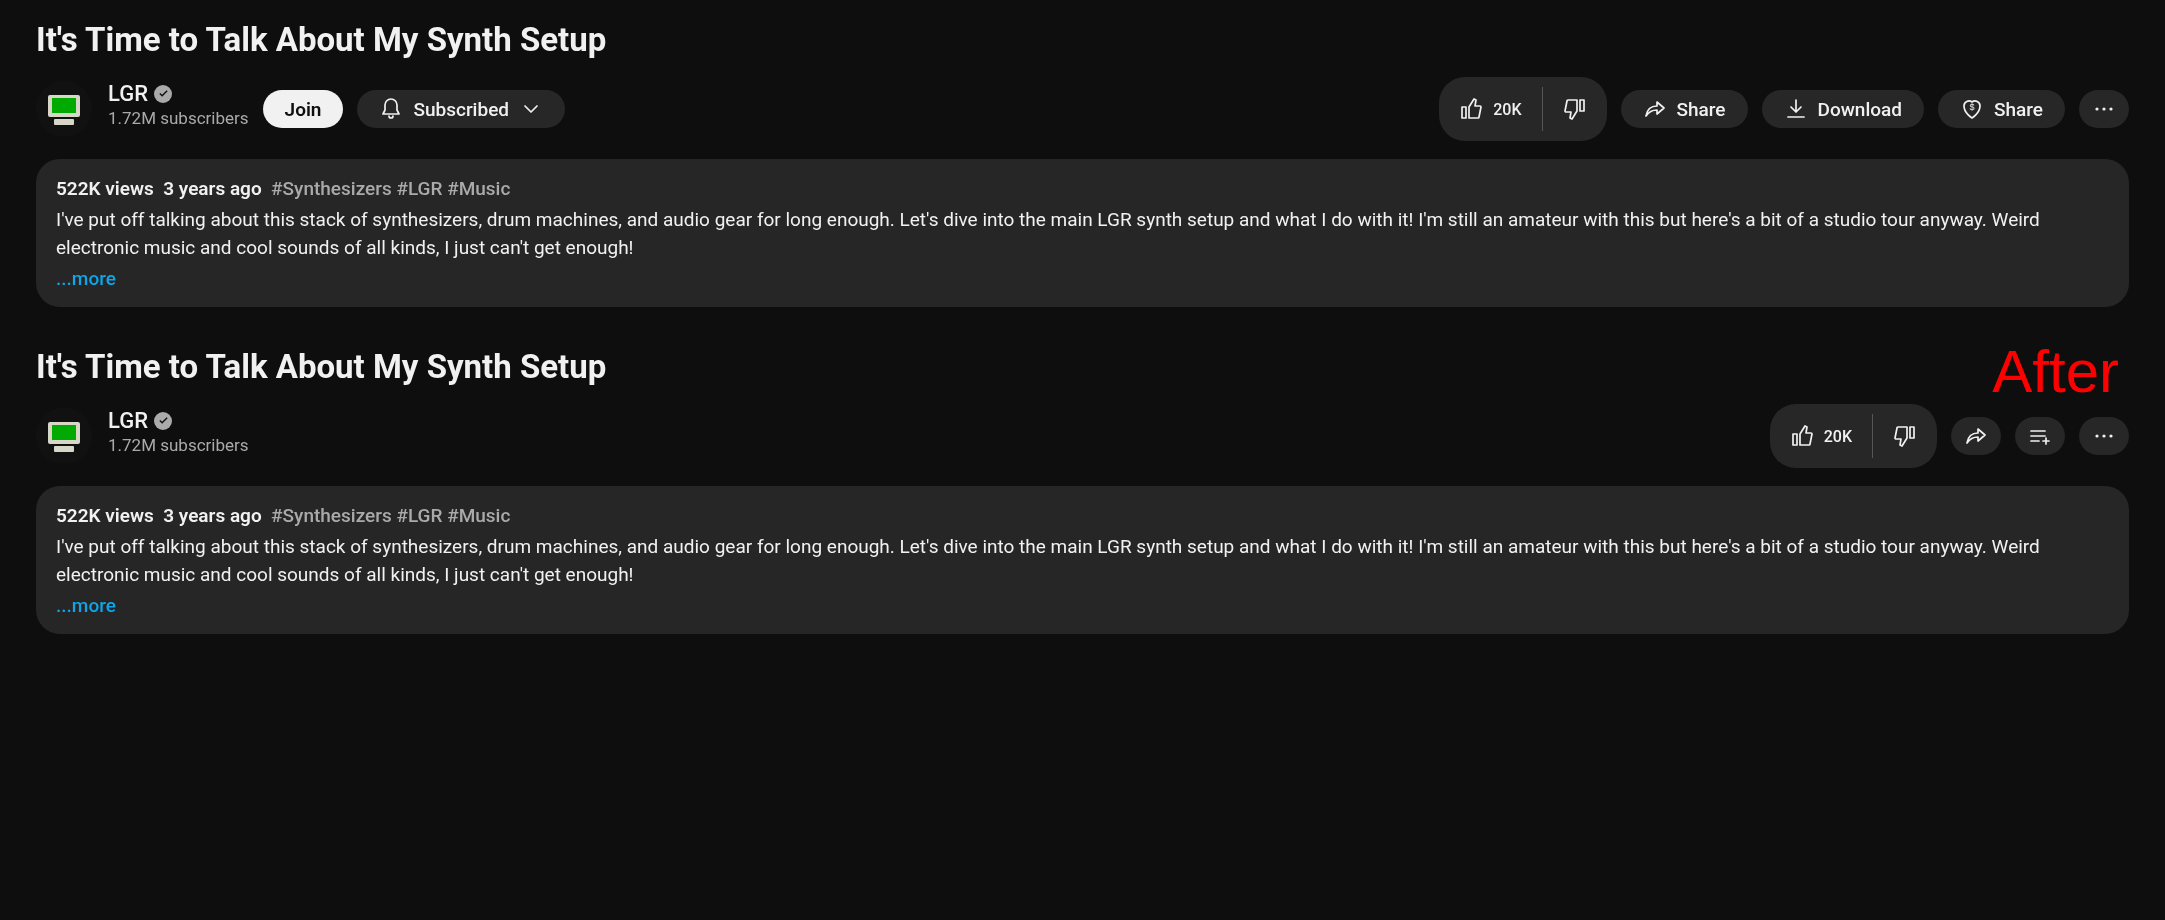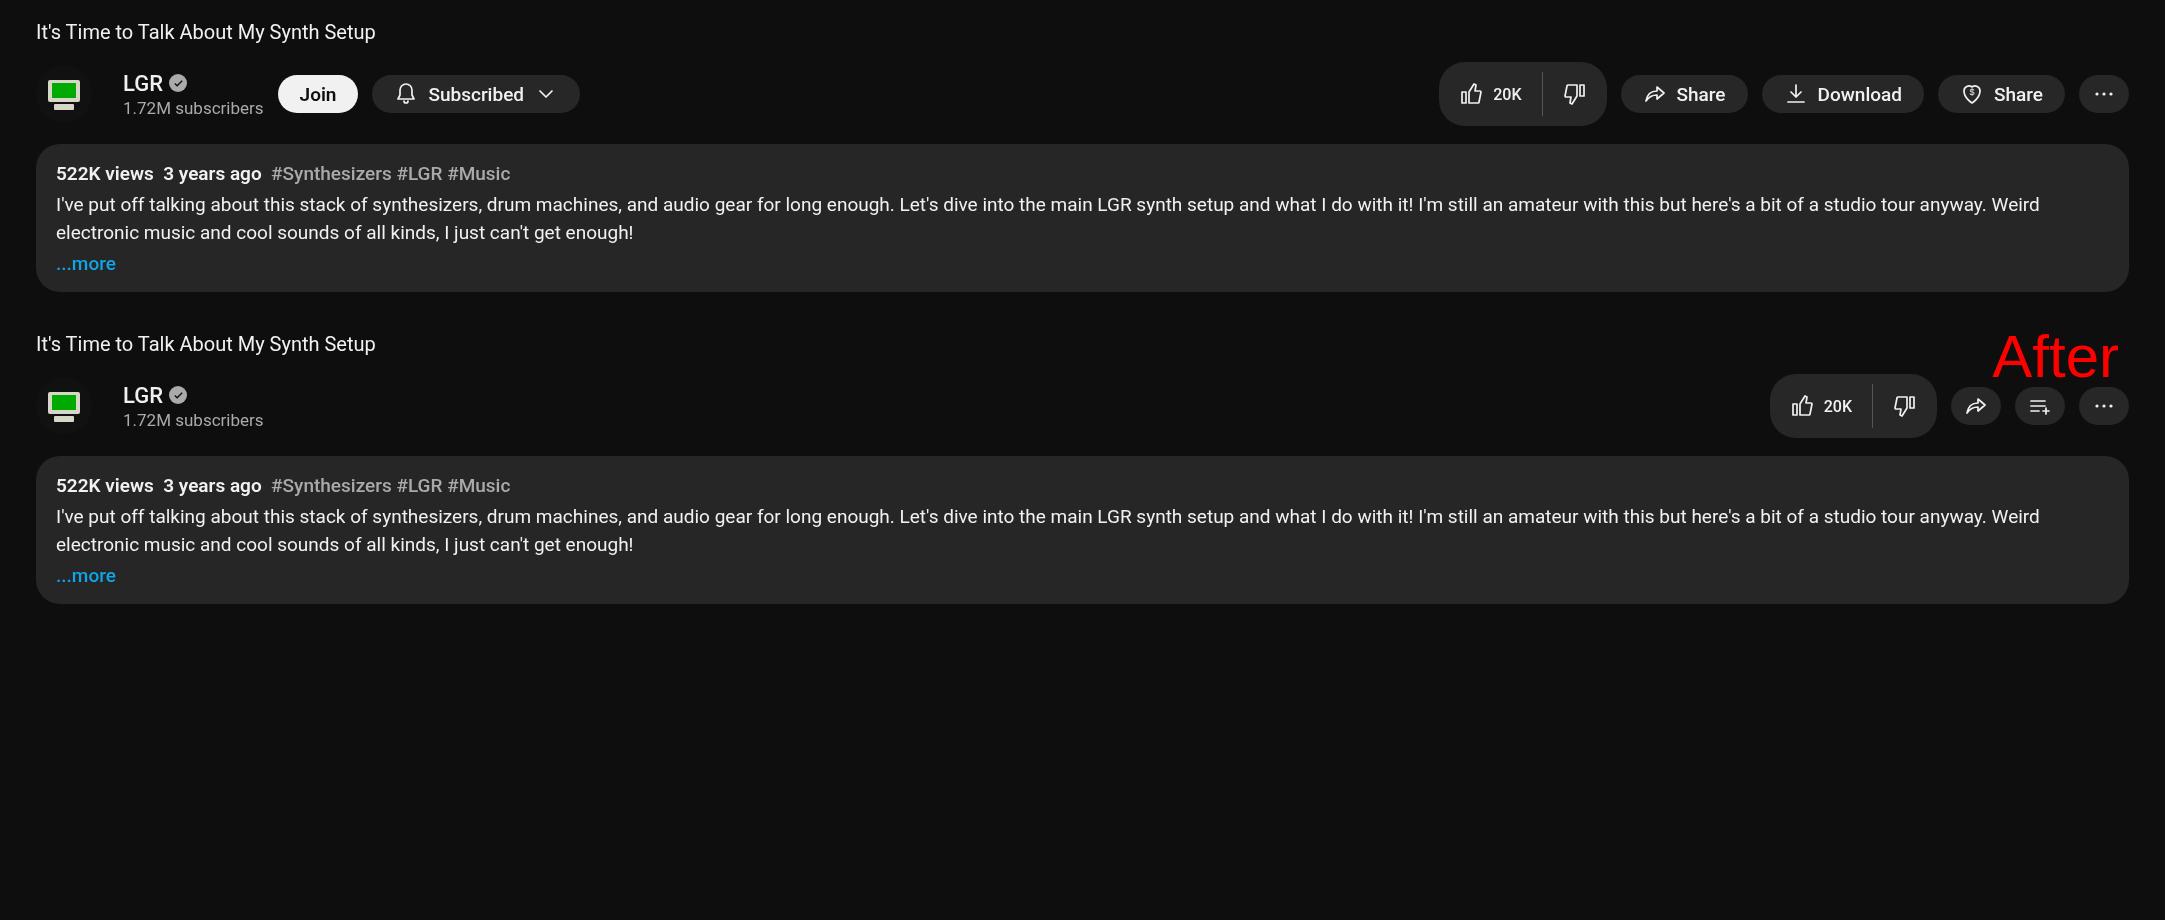--- a/index.html
+++ b/index.html
@@ -15,32 +15,32 @@
     position: absolute;
     top: -10px;
     right: 10px;
     font-size: 60px;
     font-weight: 400;
     color: #ff0000;
     font-family: Arial, sans-serif;
     letter-spacing: 0px;
   }
   .title {
-    font-size: 20px;
-    font-weight: 400;
+    font-size: 33px;
+    font-weight: 700;
     color: #f1f1f1;
     margin-bottom: 18px;
   }
   .meta-row {
     display: flex;
     align-items: center;
     gap: 14px;
     margin-bottom: 18px;
   }
-  .channel-block { display: flex; align-items: center; gap: 31px; }
+  .channel-block { display: flex; gap: 16px; }
   .avatar {
     width: 56px; height: 56px; border-radius: 50%;
     background: radial-gradient(circle at 50% 45%, #3acb3a 0 18%, #111 19% 100%);
     display:flex; align-items:center; justify-content:center;
     overflow:hidden;
   }
   .avatar svg { width: 44px; height: 44px; }
   .channel-text { display:flex; flex-direction:column; }
   .channel-name-row { display:flex; align-items:center; gap:6px; }
   .channel-name { font-size: 22px; font-weight: 500; color:#f1f1f1; }

